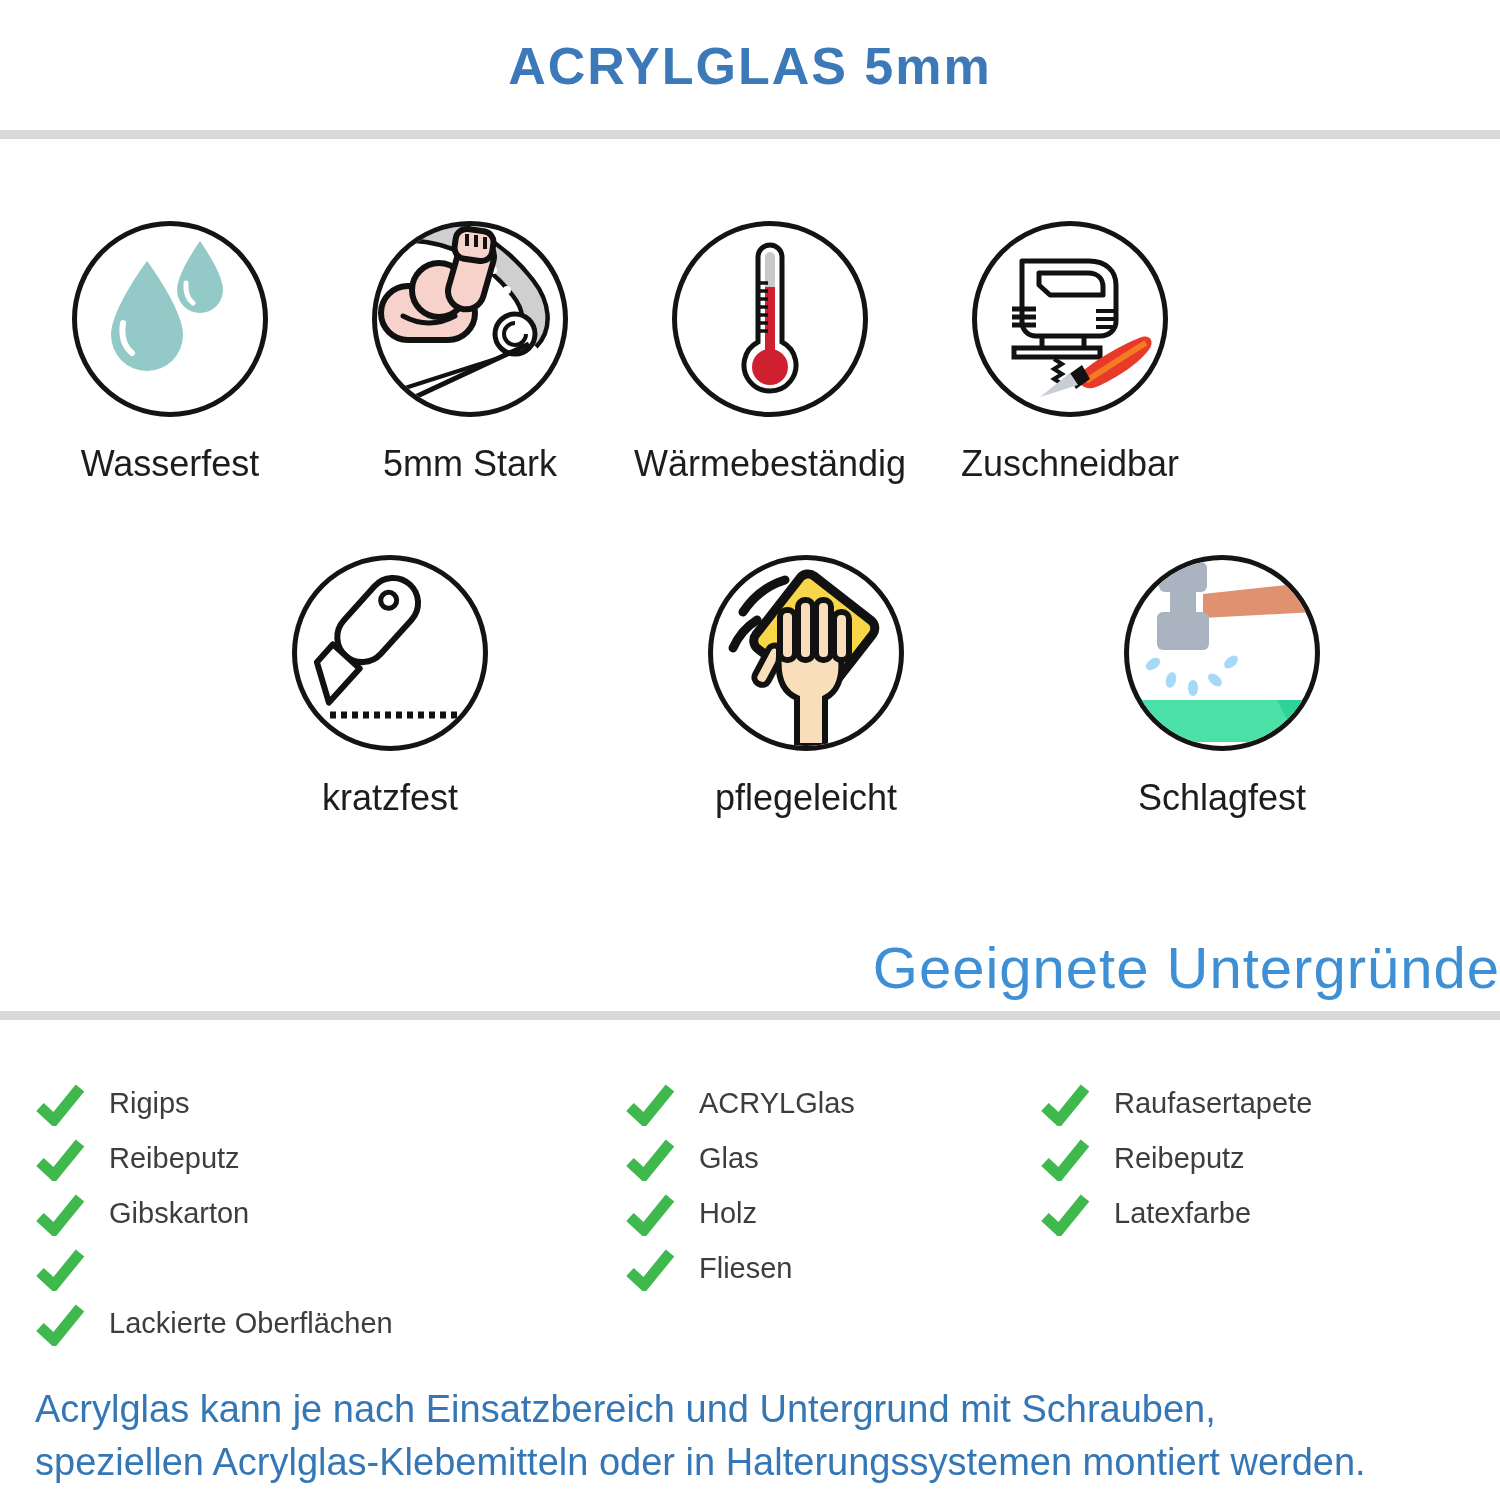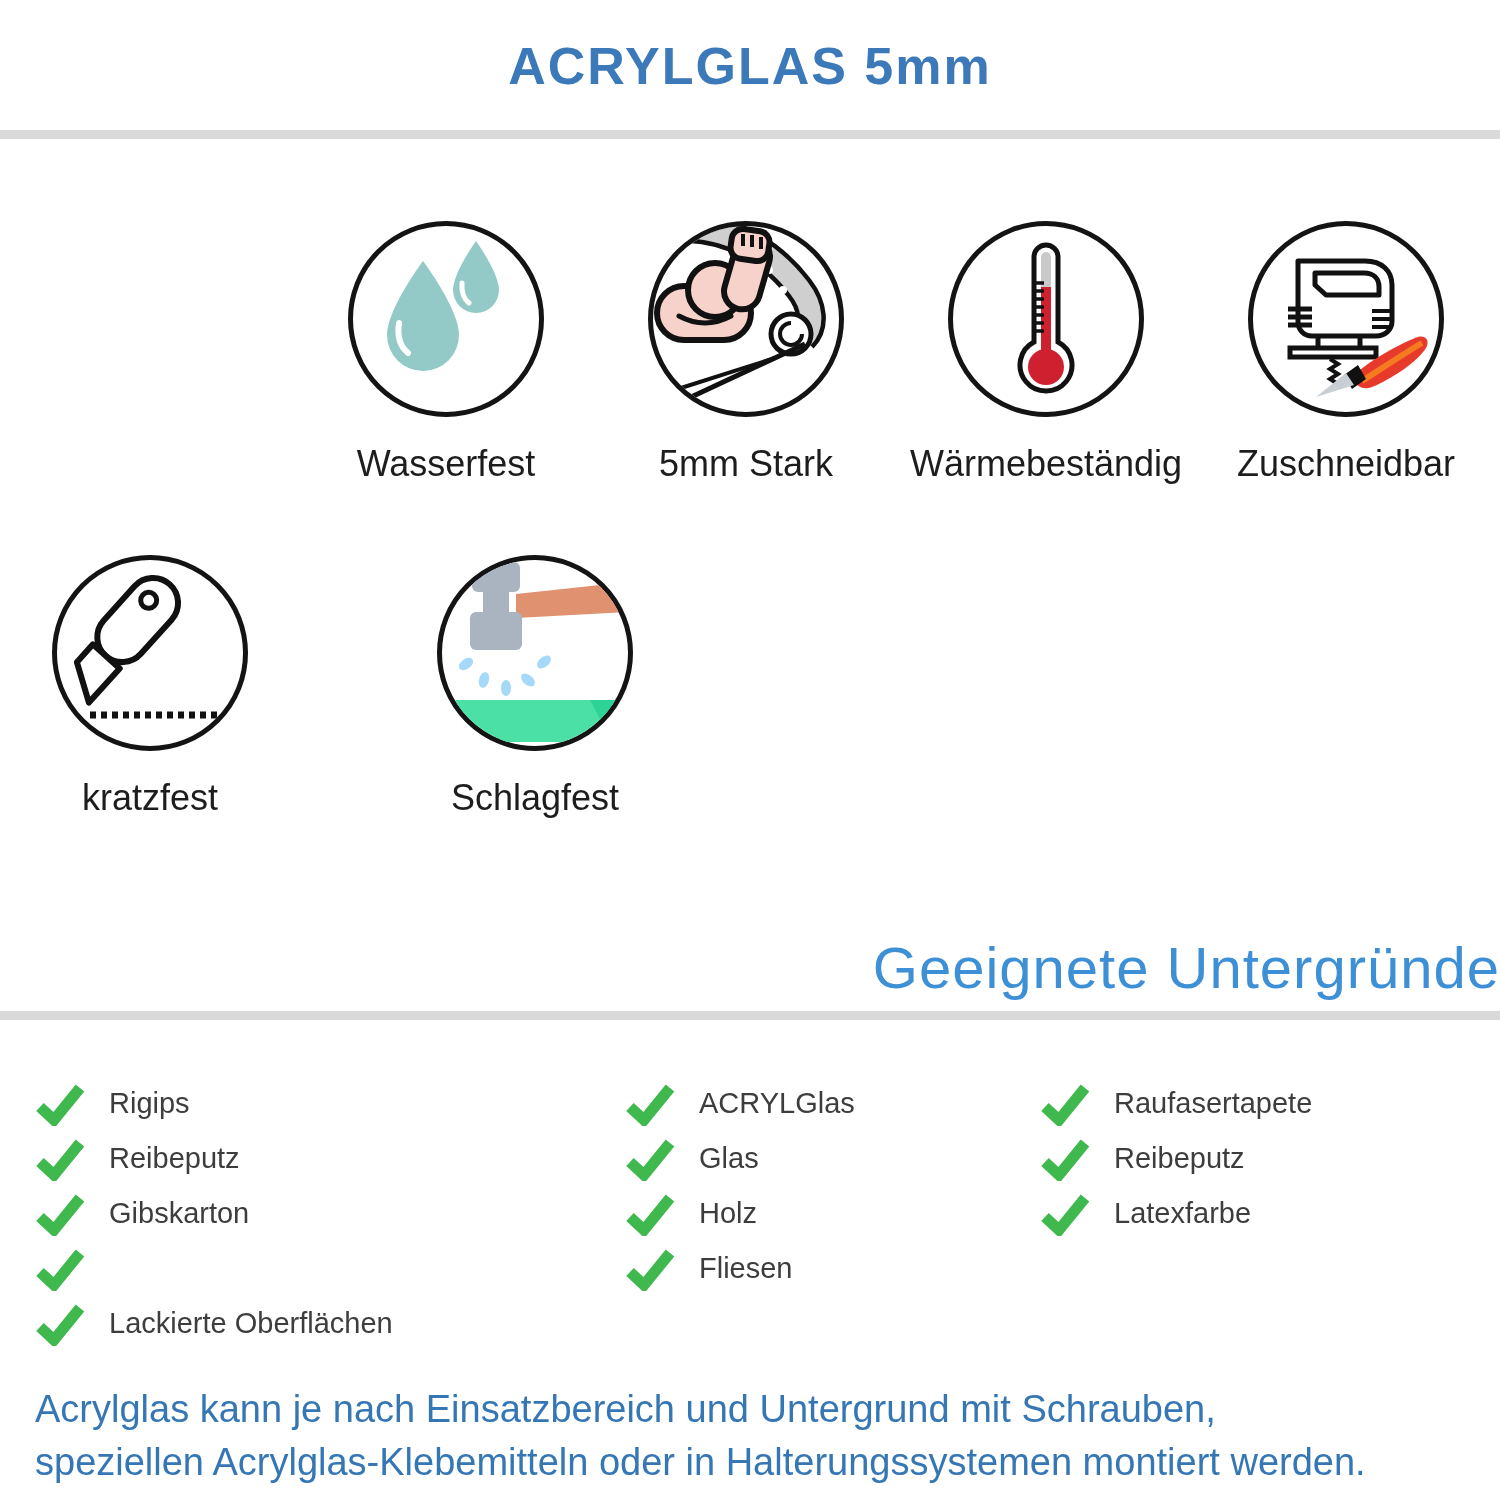--- a/index.html
+++ b/index.html
@@ -19,22 +19,22 @@
   .divider-top{margin-top:36px;}
   .section-title{
     margin:118px 0 0;text-align:right;
     font-size:58px;font-weight:400;letter-spacing:1px;
     color:var(--section-blue,#3d8fd6);line-height:62px;
   }
   .divider-middle{margin-top:12px;}
 
   
   .feature-row{display:flex;}
-  .row1{justify-content:flex-end;padding:0 4px;margin-top:82px;}
-  .row2{gap:85px;margin-top:70px;}
+  .row1{justify-content:flex-start;padding:0 20px;margin-top:82px;}
+  .row2{padding-left:240px;gap:116px;margin-top:70px;}
   .feature{width:300px;display:flex;flex-direction:column;align-items:center;flex:none;}
   .circle{
     width:186px;height:186px;border:5px solid #141414;border-radius:50%;
     background:#fff;overflow:hidden;display:flex;align-items:center;justify-content:center;
     position:relative;
   }
   .feature-label{margin-top:26px;font-size:36px;font-weight:400;color:#1d1d1d;white-space:nowrap;}
 
   
   .substrates{display:flex;margin-top:56px;padding-left:35px;}
@@ -152,20 +152,38 @@
             <rect x="50" y="8" width="50" height="96" rx="25" fill="#fff" stroke="#111" stroke-width="6"></rect>
             <circle cx="70" cy="34" r="8" fill="#fff" stroke="#111" stroke-width="5"></circle>
             <polygon points="58,104 94,104 94,150 58,128" fill="#fff" stroke="#111" stroke-width="6" stroke-linejoin="round"></polygon>
           </g>
           <path d="M30 152 h130" stroke="#111" stroke-width="7" stroke-dasharray="6 5"></path>
         </svg>
       </div>
       <div class="feature-label">kratzfest</div>
     </div>
 
+    <div class="feature">
+      <div class="circle">
+        <svg width="186" height="186" viewBox="0 0 186 186">
+          <path d="M30 52 Q46 28 72 20" stroke="#111" stroke-width="9" fill="none" stroke-linecap="round"></path>
+          <path d="M20 88 Q28 70 44 60" stroke="#111" stroke-width="9" fill="none" stroke-linecap="round"></path>
+          <g transform="rotate(38 96 78)">
+            <rect x="52" y="26" width="92" height="92" rx="10" class="f-yellow" stroke="#111" stroke-width="9"></rect>
+          </g>
+          <rect x="48" y="84" width="15" height="42" rx="7" class="f-tan" stroke="#111" stroke-width="6" transform="rotate(28 55 105)"></rect>
+          <path class="f-tan" d="M66 96 C64 118 70 132 84 138 L84 186 L112 186 L112 138 C124 132 130 118 128 98 L128 86 L66 86 Z" stroke="#111" stroke-width="6"></path>
+          <rect x="67" y="50" width="15" height="50" rx="7" class="f-tan" stroke="#111" stroke-width="6"></rect>
+          <rect x="85" y="40" width="15" height="60" rx="7" class="f-tan" stroke="#111" stroke-width="6"></rect>
+          <rect x="103" y="40" width="15" height="60" rx="7" class="f-tan" stroke="#111" stroke-width="6"></rect>
+          <rect x="121" y="52" width="15" height="48" rx="7" class="f-tan" stroke="#111" stroke-width="6"></rect>
+        </svg>
+      </div>
+      <div class="feature-label">pflegeleicht</div>
+    </div>
 
     <div class="feature">
       <div class="circle">
         <svg width="186" height="186" viewBox="0 0 186 186">
           <polygon class="f-salmon" points="74,34 186,22 186,52 74,58"></polygon>
           <rect x="30" y="2" width="48" height="30" rx="6" class="f-hgray"></rect>
           <rect x="41" y="28" width="26" height="26" class="f-hgray"></rect>
           <rect x="28" y="52" width="52" height="38" rx="6" class="f-hgray"></rect>
           <ellipse cx="24" cy="104" rx="8" ry="5" class="f-dropblue" transform="rotate(-35 24 104)"></ellipse>
           <ellipse cx="42" cy="120" rx="5" ry="8" class="f-dropblue" transform="rotate(15 42 120)"></ellipse>

